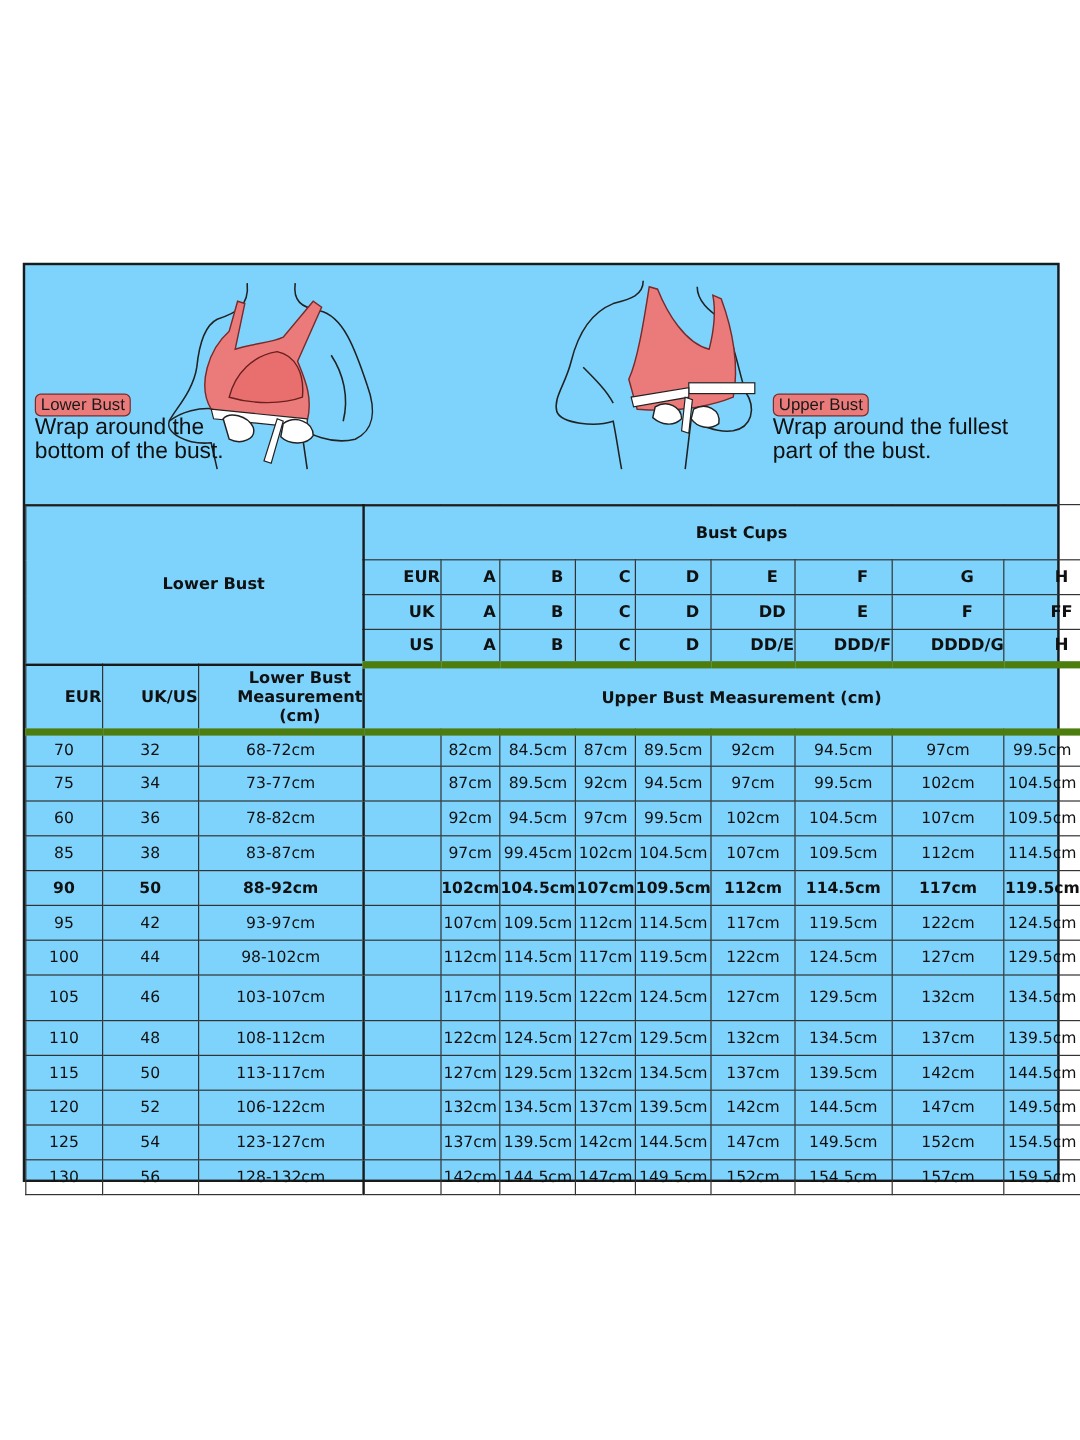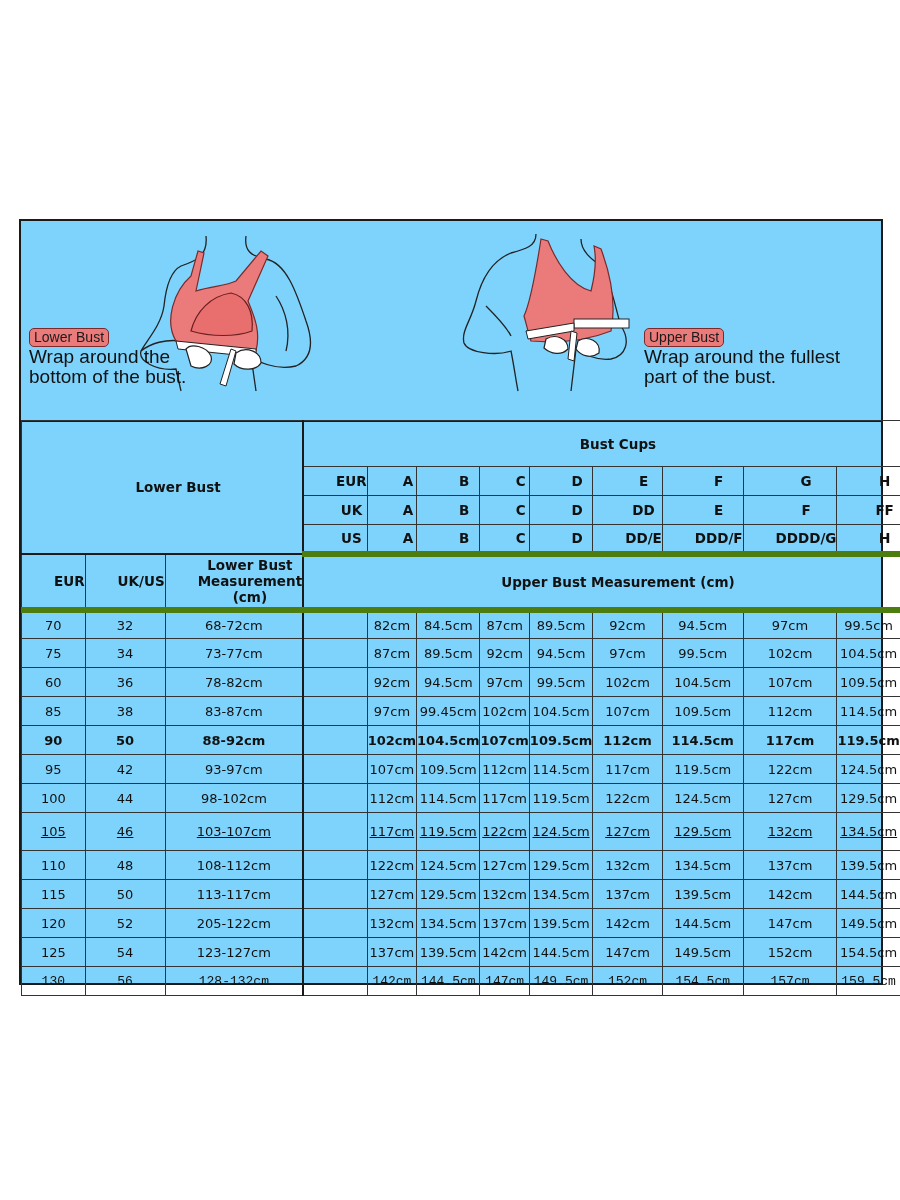--- a/index.html
+++ b/index.html
@@ -225,21 +225,21 @@
           <td></td>
           <td>112cm</td>
           <td>114.5cm</td>
           <td>117cm</td>
           <td>119.5cm</td>
           <td>122cm</td>
           <td>124.5cm</td>
           <td>127cm</td>
           <td>129.5cm</td>
         </tr>
-        <tr style="height: 38px; text-decoration: underline;">
+        <tr style="height: 38px;">
           <td>105</td>
           <td>46</td>
           <td class="thick-r">103-107cm</td>
           <td></td>
           <td>117cm</td>
           <td>119.5cm</td>
           <td>122cm</td>
           <td>124.5cm</td>
           <td>127cm</td>
           <td>129.5cm</td>
@@ -270,21 +270,21 @@
           <td>132cm</td>
           <td>134.5cm</td>
           <td>137cm</td>
           <td>139.5cm</td>
           <td>142cm</td>
           <td>144.5cm</td>
         </tr>
         <tr style="height: 29px;">
           <td>120</td>
           <td>52</td>
-          <td class="thick-r">205-122cm</td>
+          <td class="thick-r">106-122cm</td>
           <td></td>
           <td>132cm</td>
           <td>134.5cm</td>
           <td>137cm</td>
           <td>139.5cm</td>
           <td>142cm</td>
           <td>144.5cm</td>
           <td>147cm</td>
           <td>149.5cm</td>
         </tr>
@@ -295,21 +295,21 @@
           <td></td>
           <td>137cm</td>
           <td>139.5cm</td>
           <td>142cm</td>
           <td>144.5cm</td>
           <td>147cm</td>
           <td>149.5cm</td>
           <td>152cm</td>
           <td>154.5cm</td>
         </tr>
-        <tr style="height: 29px; font-family: Liberation Mono, monospace;">
+        <tr style="height: 29px;">
           <td>130</td>
           <td>56</td>
           <td class="thick-r">128-132cm</td>
           <td></td>
           <td>142cm</td>
           <td>144.5cm</td>
           <td>147cm</td>
           <td>149.5cm</td>
           <td>152cm</td>
           <td>154.5cm</td>

